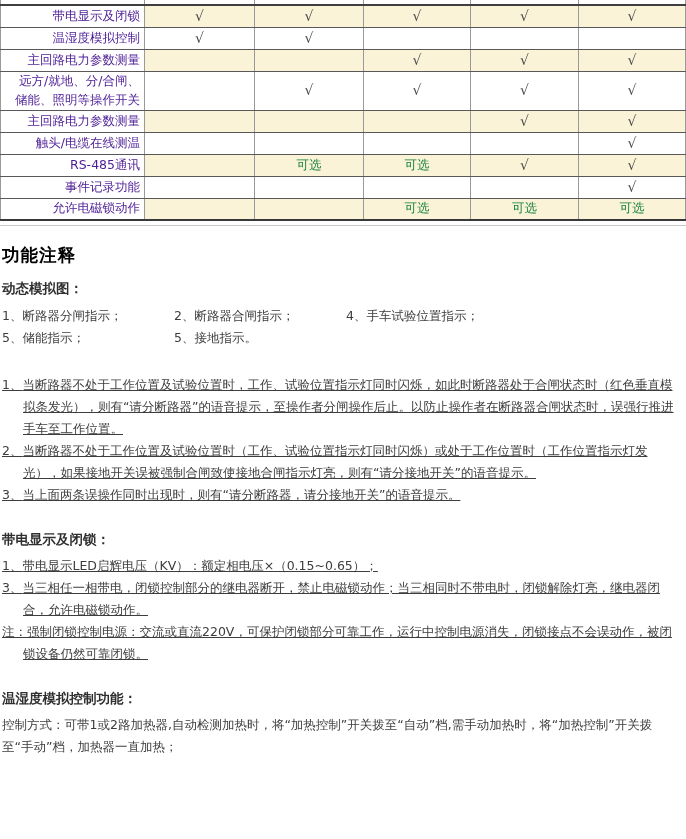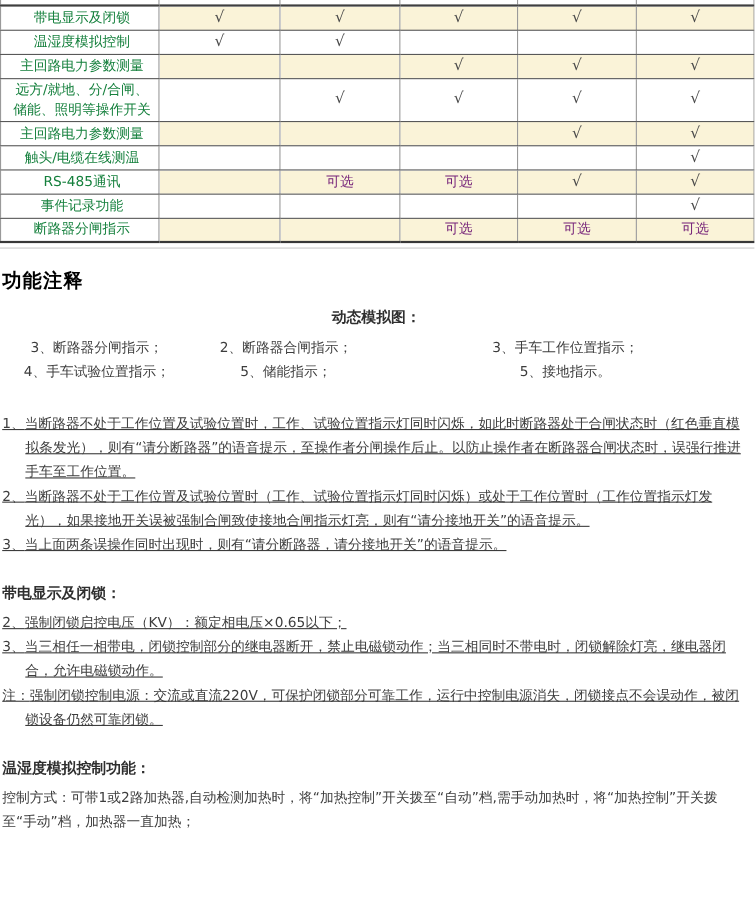--- a/index.html
+++ b/index.html
@@ -21,31 +21,31 @@
     border-left: 1px solid #9a9a9a;
     border-right: 1px solid #9a9a9a;
   }
   table.feature td {
     border-right: 1px solid #9a9a9a;
     border-bottom: 1px solid #585858;
     padding: 0;
     text-align: center;
     vertical-align: middle;
     font-size: 12.5px;
-    color: #701a75;
+    color: #15803d;
     line-height: 1.5;
     overflow: hidden;
   }
   table.feature td:last-child { border-right: none; }
   table.feature td.lbl {
-    text-align: center;
+    text-align: right;
     padding-left: 8px;
     padding-right: 4px;
     background: #ffffff;
-    color: #15803d;
+    color: #4c1d95;
   }
   table.feature tr { height: 22px; }
   table.feature tr.sliver { height: 5px; }
   table.feature tr.sliver td { border-bottom: 2px solid #3f3f3f; background:#fff; }
   table.feature tr.last td { border-bottom: 2px solid #383838; }
   table.feature tr.stripe td { background: #faf3d8; }
   table.feature tr.stripe td.lbl { background: #ffffff; }
   table.feature td.chk { font-size: 14px; color: #4b4b4b; }
 
   .hairline {
@@ -57,21 +57,21 @@
   
   .content { padding: 0 4px 0 2px; }
   h1.notes-title {
     margin: 17px 0 0 0;
     font-size: 17.5px;
     font-weight: bold;
     color: #000000;
     letter-spacing: 1px;
   }
   .section { margin-top: 25px; }
-  .section.first { margin-top: 13px; text-align: center; }
+  .section.first { margin-top: 13px; }
   h2.sec-head {
     margin: 0 0 6px 0;
     font-size: 13.5px;
     font-weight: bold;
     color: #2f2f2f;
   }
   .para { line-height: 22px; margin: 0; }
   .grid-list {
     margin-top: 7px;
     display: grid;
@@ -165,59 +165,58 @@
   </tr>
   <tr>
     <td class="lbl">事件记录功能</td>
     <td class="chk"></td>
     <td class="chk"></td>
     <td class="chk"></td>
     <td class="chk"></td>
     <td class="chk">√</td>
   </tr>
   <tr class="stripe last">
-    <td class="lbl">断路器分闸指示</td>
+    <td class="lbl">允许电磁锁动作</td>
     <td></td>
     <td></td>
     <td>可选</td>
     <td>可选</td>
     <td>可选</td>
   </tr>
 </tbody>
   </table>
 <div class="hairline"></div>
 
 <div class="content">
 
   <h1 class="notes-title">功能注释</h1>
 
   <div class="section first">
     <h2 class="sec-head">动态模拟图：</h2>
     <div class="grid-list">
-      <div>3、断路器分闸指示；</div>
+      <div>1、断路器分闸指示；</div>
       <div>2、断路器合闸指示；</div>
-      <div>3、手车工作位置指示；</div>
       <div>4、手车试验位置指示；</div>
       <div>5、储能指示；</div>
       <div>5、接地指示。</div>
     </div>
   </div>
 
   <div class="section">
     <div class="hang-list">
       <div class="hang"><span class="marker">1、</span><span>当断路器不处于工作位置及试验位置时，工作、试验位置指示灯同时闪烁，如此时断路器处于合闸状态时（红色垂直模拟条发光），则有“请分断路器”的语音提示，至操作者分闸操作后止。以防止操作者在断路器合闸状态时，误强行推进手车至工作位置。</span></div>
       <div class="hang"><span class="marker">2、</span><span>当断路器不处于工作位置及试验位置时（工作、试验位置指示灯同时闪烁）或处于工作位置时（工作位置指示灯发光），如果接地开关误被强制合闸致使接地合闸指示灯亮，则有“请分接地开关”的语音提示。</span></div>
       <div class="hang"><span class="marker">3、</span><span>当上面两条误操作同时出现时，则有“请分断路器，请分接地开关”的语音提示。</span></div>
     </div>
   </div>
 
   <div class="section">
     <h2 class="sec-head">带电显示及闭锁：</h2>
     <div class="hang-list">
-      <div class="hang"><span class="marker">2、</span><span>强制闭锁启控电压（KV）：额定相电压×0.65以下；</span></div>
+      <div class="hang"><span class="marker">1、</span><span>带电显示LED启辉电压（KV）：额定相电压×（0.15~0.65）；</span></div>
       <div class="hang"><span class="marker">3、</span><span>当三相任一相带电，闭锁控制部分的继电器断开，禁止电磁锁动作；当三相同时不带电时，闭锁解除灯亮，继电器闭合，允许电磁锁动作。</span></div>
       <div class="hang"><span class="marker">注：</span><span>强制闭锁控制电源：交流或直流220V，可保护闭锁部分可靠工作，运行中控制电源消失，闭锁接点不会误动作，被闭锁设备仍然可靠闭锁。</span></div>
     </div>
   </div>
 
   <div class="section">
     <h2 class="sec-head">温湿度模拟控制功能：</h2>
     <p class="para">控制方式：可带1或2路加热器,自动检测加热时，将“加热控制”开关拨至“自动”档,需手动加热时，将“加热控制”开关拨至“手动”档，加热器一直加热；</p>
   </div>
 

